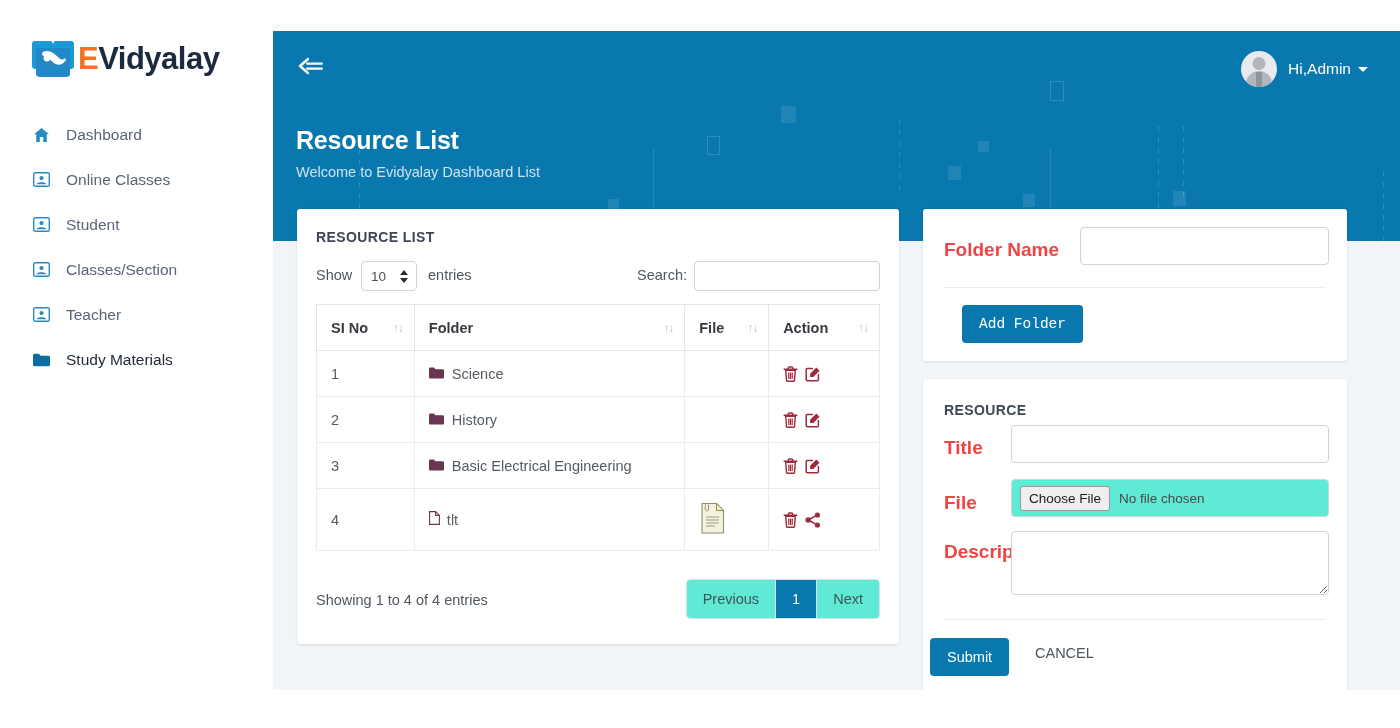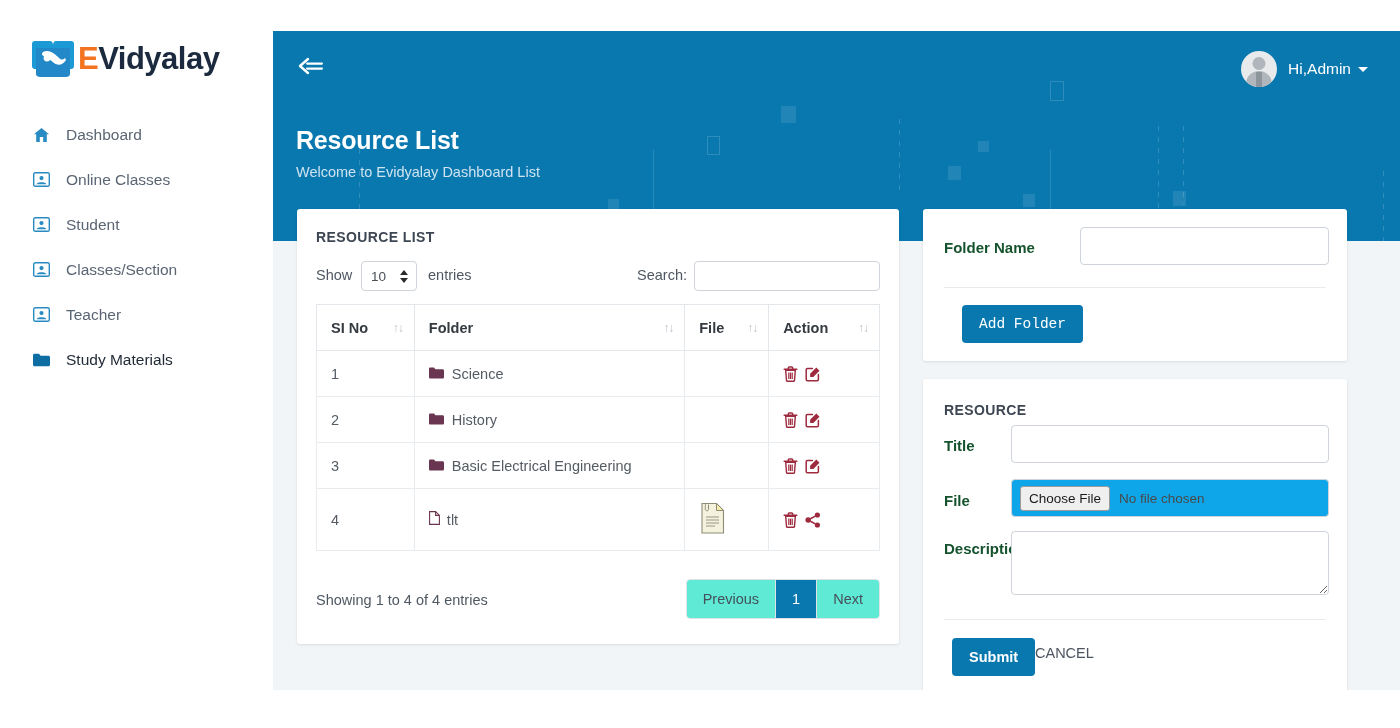--- a/index.html
+++ b/index.html
@@ -149,21 +149,21 @@
     position:absolute; right:0; top:0; display:flex;
     border:1px solid #dee2e6; border-radius:4px; overflow:hidden;
   }
   .pg {
     height:38px; padding:0 16px; display:flex; align-items:center;
     font-size:14.5px; color:#45505c; background:#5eead4; cursor:pointer;
     border-right:1px solid #dee2e6;
   }
   .pg:last-child { border-right:none; }
   .pg.active { background:#0878af; color:#ffffff; }
-  .flabel { font-size:15px; font-weight:bold; color:#14532d; }
+  .flabel { font-size:19px; font-weight:bold; color:#ef4444; }
   .finput {
     border:1px solid #ced4da; border-radius:4px; background:#fff;
     height:38px; font-size:14px; padding:0 10px; color:#495057;
     font-family:"Liberation Sans", sans-serif; outline:none;
   }
   .divider { position:absolute; height:1px; background:#e9ecef; }
   .btn-primary {
     background:#0878af; color:#fff; border:none; border-radius:4px;
     height:38px; padding:0 17px; font-size:14.5px; cursor:pointer;
     font-family:"Liberation Sans", sans-serif;
@@ -176,38 +176,38 @@
   #ff-input { position:absolute; left:157px; top:18px; width:249px; }
   #ff-div   { left:21px; right:21px; top:78px; }
   #ff-btn   { position:absolute; left:39px; top:96px;font-family:Liberation Mono, monospace; }
 
   #rc-title { position:absolute; left:21px; top:23px; }
   #rt-label { position:absolute; left:21px; top:58px; }
   #rt-input { position:absolute; left:88px; top:46px; width:318px; }
   #rf-label { position:absolute; left:21px; top:113px; }
   #rf-input {
     position:absolute; left:88px; top:100px; width:318px; height:38px;
-    border:1px solid #ced4da; border-radius:4px; background:#0ea5e9;
+    border:1px solid #ced4da; border-radius:4px; background:#5eead4;
     display:flex; align-items:center; padding:0 8px;
   }
   #rf-btn {
     border:1px solid #9a9a9a; border-radius:3px; background:#efefef;
     height:25px; padding:0 8px; display:flex; align-items:center;
     font-size:13.5px; color:#1a1a1a; cursor:pointer; white-space:nowrap;
   }
   #rf-status { font-size:13.5px; color:#4a4a4a; margin-left:9px; white-space:nowrap; }
   #rd-label { position:absolute; left:21px; top:160px; width:60px; line-height:1.35; }
   #rd-input {
     position:absolute; left:88px; top:152px; width:318px; height:64px;
     border:1px solid #ced4da; border-radius:4px; background:#fff;
     resize:both; font-size:14px; padding:6px 9px; color:#495057;
     font-family:"Liberation Sans", sans-serif; outline:none;
   }
   #rc-div { left:21px; right:21px; top:240px; }
-  #rc-submit { position:absolute; left:29px; top:259px;font-weight:bold; }
+  #rc-submit { position:absolute; left:7px; top:259px; }
   #rc-cancel { position:absolute; left:112px; top:266px; }
 </style>
 </head>
 <body>
 
 <div id="sidebar">
 
   <div id="logo">
     <span class="logo-book">
       <svg width="46" height="42" viewBox="0 0 46 42">

